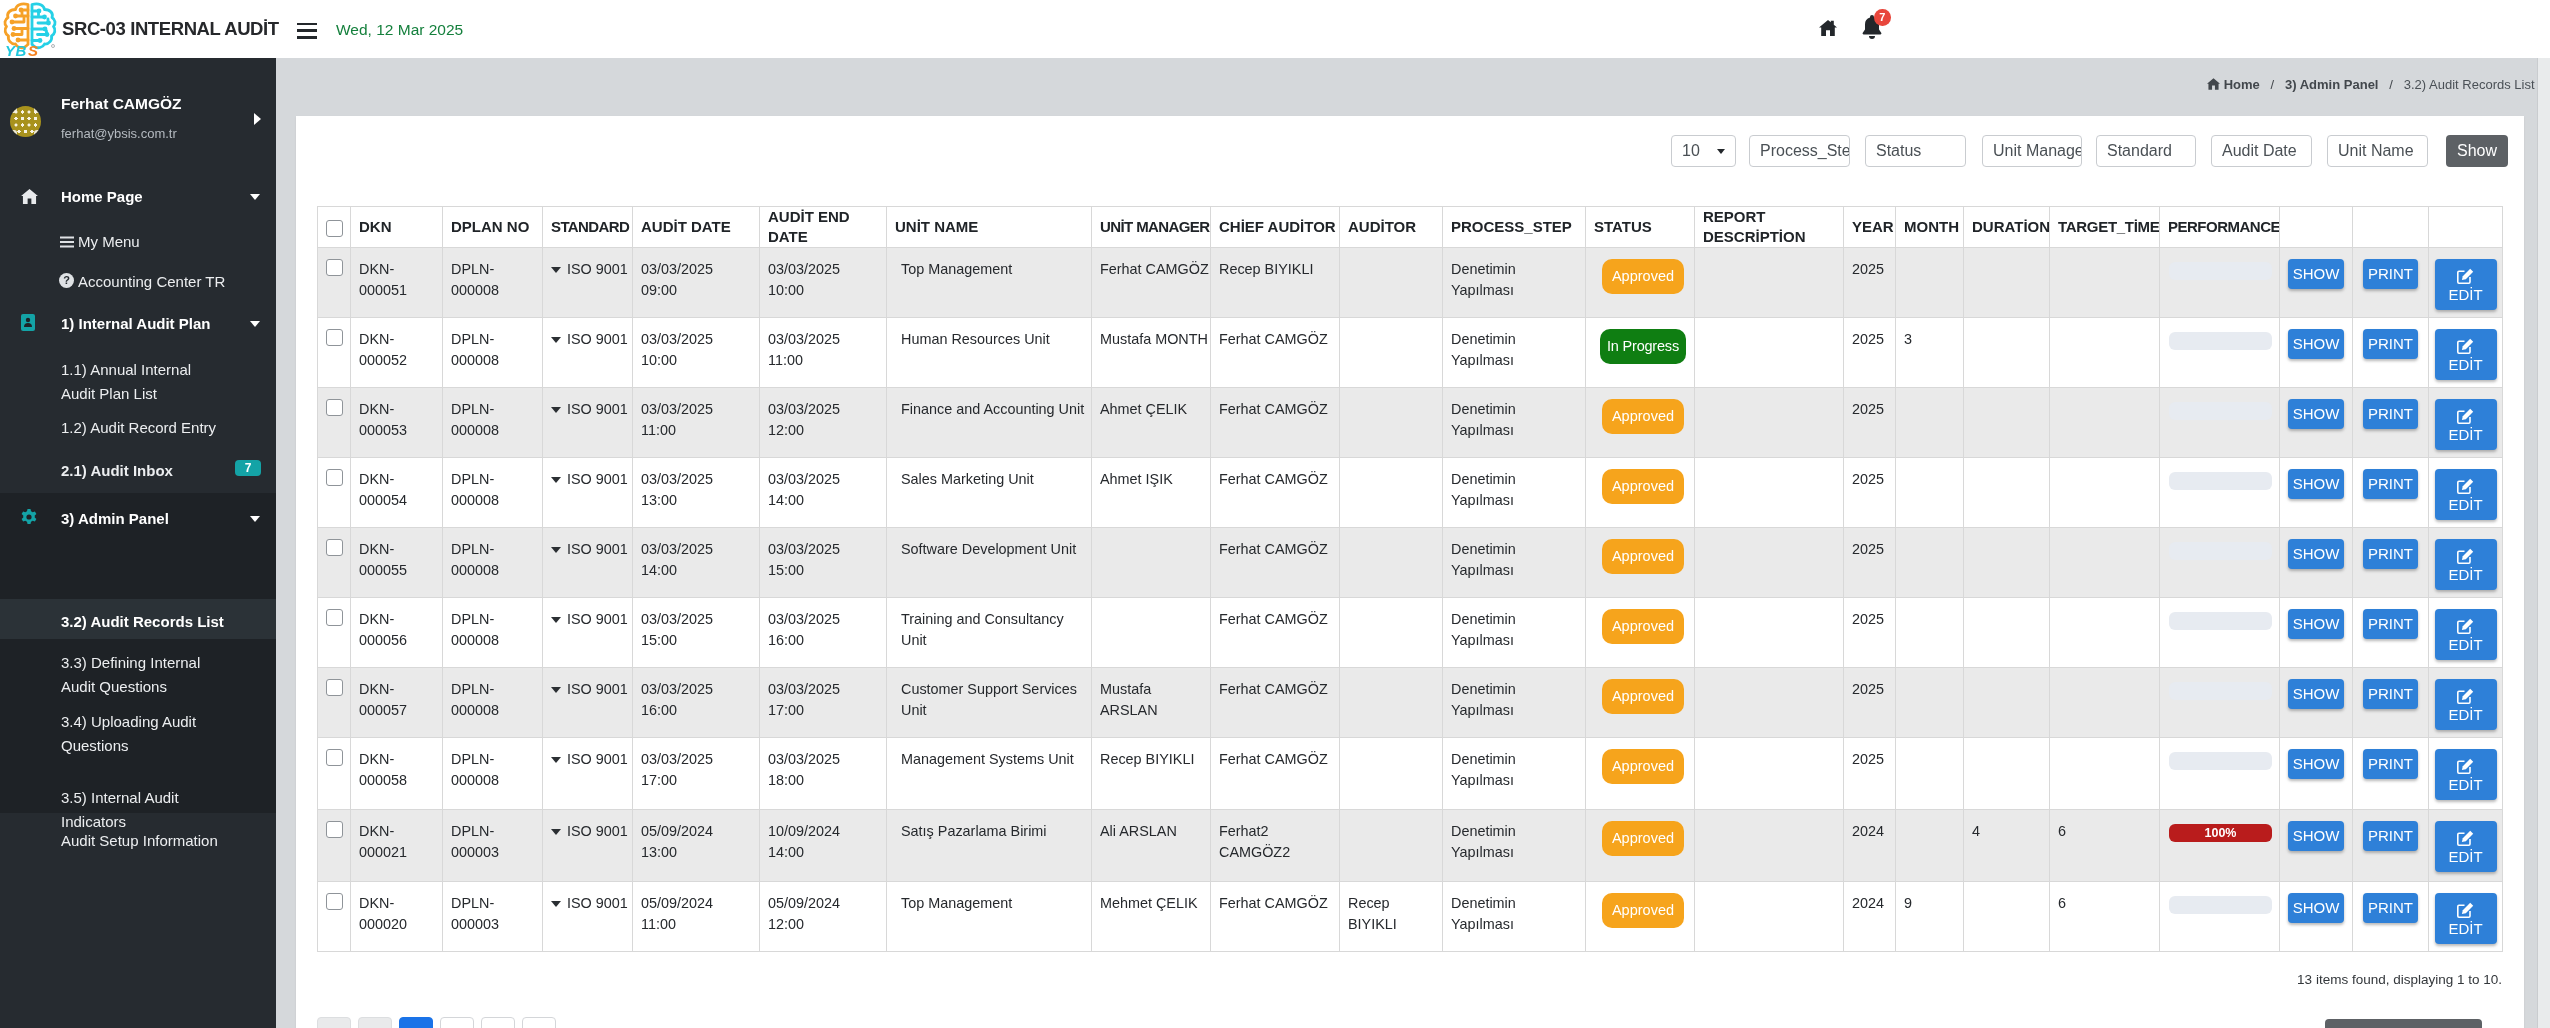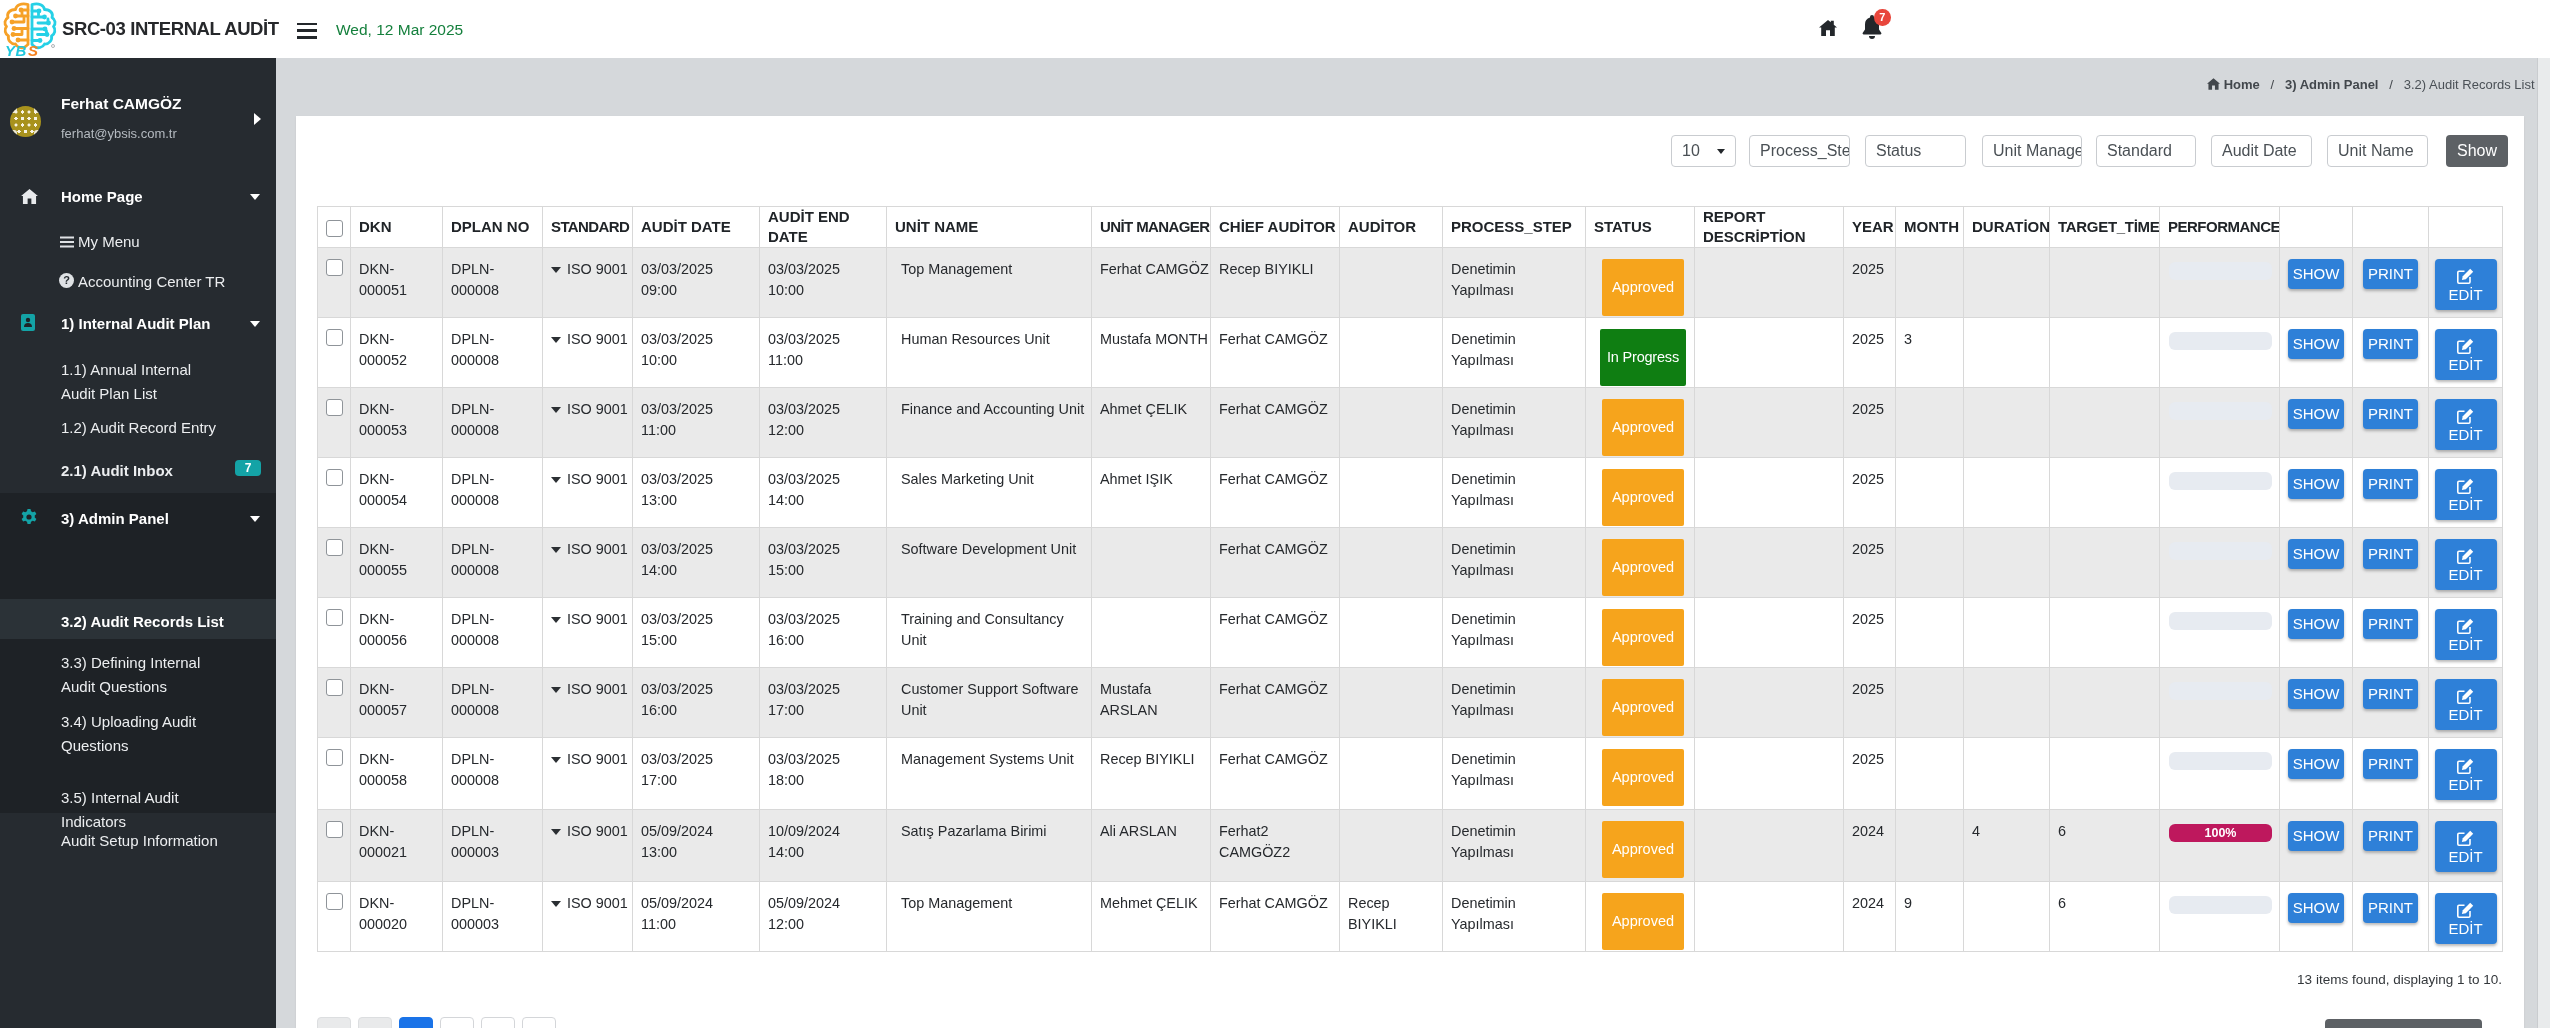--- a/index.html
+++ b/index.html
@@ -28,30 +28,30 @@
 #tbl{position:absolute;left:317px;top:206px;width:2186px;border-collapse:collapse;table-layout:fixed;font-size:14.4px;color:#26292d;}
 #tbl td,#tbl th{border:1px solid #d8d8d8;vertical-align:top;padding:11px 2px 0 8px;text-align:left;overflow:hidden;line-height:21px;}
 #tbl th{vertical-align:middle;padding:0 0 0 8px;font-size:15px;font-weight:bold;color:#202428;background:#fff;line-height:20px;}
 #tbl tr{height:70px;}
 #tbl tr:nth-child(9),#tbl tr:nth-child(10){height:72px;}
 #tbl tr.h{height:38px;}
 #tbl tr.g td{background:#eaeaea;}
 #tbl td:nth-child(8){padding-right:0;}
 #tbl td:nth-child(7){padding-right:4px;padding-left:14px;}
 .cb{width:17px;height:17px;border:1.5px solid #8f9499;border-radius:3px;background:#fff;display:inline-block;}
-.badge{display:inline-block;border-radius:2px;color:#fff;font-size:14.5px;padding:20px 10px;line-height:17px;white-space:nowrap;}
+.badge{display:inline-block;border-radius:10px;color:#fff;font-size:14.5px;padding:9px 10px;line-height:17px;white-space:nowrap;}
 .b-or{background:#f6a41c;}
 .b-gr{background:#0f7e12;}
 .btn{display:inline-block;background:#2e80d8;color:#fff;border-radius:4px;font-size:15px;text-align:center;box-shadow:0 2px 3px rgba(80,80,80,.4);}
 .btn-show{width:56px;height:30px;line-height:30px;}
 .btn-print{width:55px;height:30px;line-height:30px;}
 .btn-edit{width:62px;height:51px;padding-top:6px;line-height:20px;}
 .tcaret{display:inline-block;width:0;height:0;border-left:5px solid transparent;border-right:5px solid transparent;border-top:6px solid #2b2f33;margin-right:6px;vertical-align:middle;}
 .track{width:103px;height:18px;border-radius:6px;background:#e7ebf1;margin-top:3px;}
-.fill{width:103px;height:18px;border-radius:6px;background:#be185d;color:#fff;font-size:12.5px;font-weight:bold;text-align:center;line-height:18px;margin-top:3px;}
+.fill{width:103px;height:18px;border-radius:6px;background:#b91c1c;color:#fff;font-size:12.5px;font-weight:bold;text-align:center;line-height:18px;margin-top:3px;}
 #found{position:absolute;left:0;top:972px;width:2502px;text-align:right;font-size:13.5px;color:#33373b;}
 .pg{position:absolute;top:1017px;width:34px;height:34px;border-radius:4px;border:1px solid #d4d6d9;background:#fff;}
 .pg.d{background:#e9eaeb;border-color:#dcdee0;}
 .pg.a{background:#1a73e8;border-color:#1a73e8;}
 #export{position:absolute;left:2325px;top:1019px;width:157px;height:30px;background:#5d6165;border-radius:4px;}
 #scroll{position:absolute;left:2537px;top:58px;width:13px;height:970px;background:#e9ebec;border-left:1px solid #c9cccf;}
 </style>
 </head>
 <body>
 <div id="topbar">
@@ -374,21 +374,21 @@
               <path fill="#fff" d="M5.8 8.2 L13.2 0.8 L16.2 3.8 L8.8 11.2 L4.9 12.1 Z"></path>
             </svg><br>EDİT</span></td>
       </tr>
 <tr class="g">
         <td style="text-align:center;padding:11px 0 0 0;"><span class="cb"></span></td>
         <td>DKN-<br>000057</td>
         <td>DPLN-<br>000008</td>
         <td><span class="tcaret"></span>ISO 9001</td>
         <td>03/03/2025<br>16:00</td>
         <td>03/03/2025<br>17:00</td>
-        <td>Customer Support Software Unit</td>
+        <td>Customer Support Services Unit</td>
         <td>Mustafa ARSLAN</td>
         <td>Ferhat CAMGÖZ</td>
         <td></td>
         <td>Denetimin<br>Yapılması</td>
         <td style="text-align:center;"><span class="badge b-or">Approved</span></td>
         <td></td>
         <td>2025</td>
         <td></td>
         <td></td>
         <td></td>

